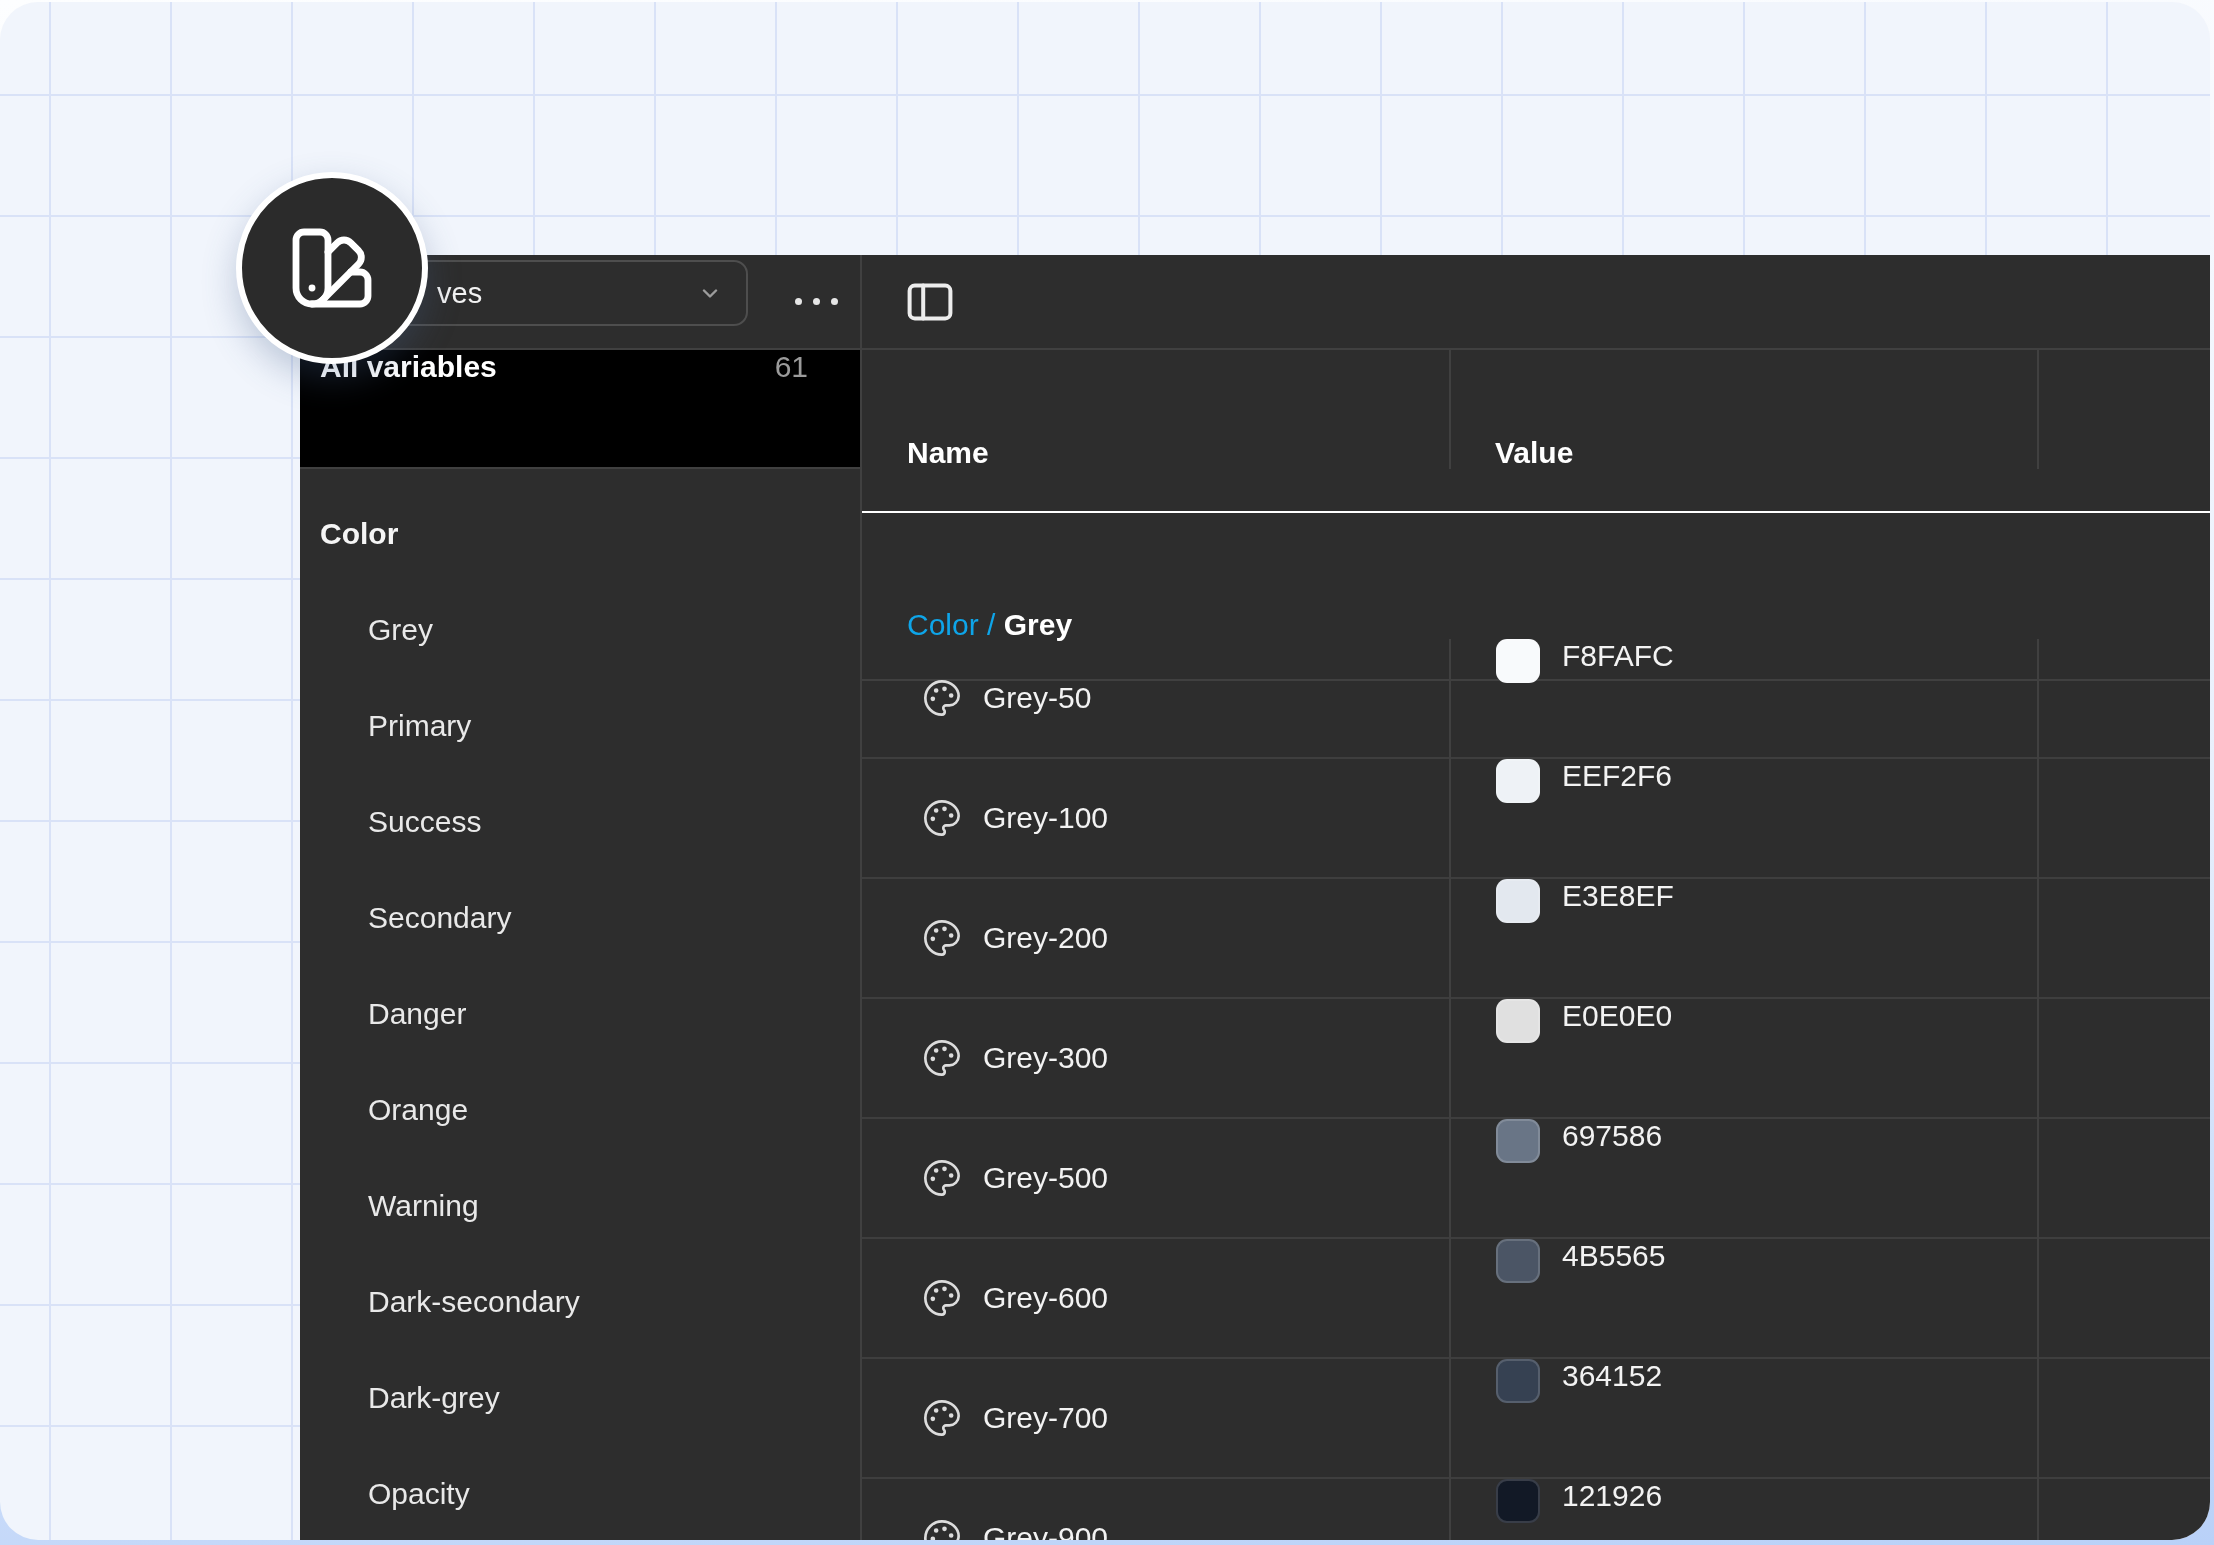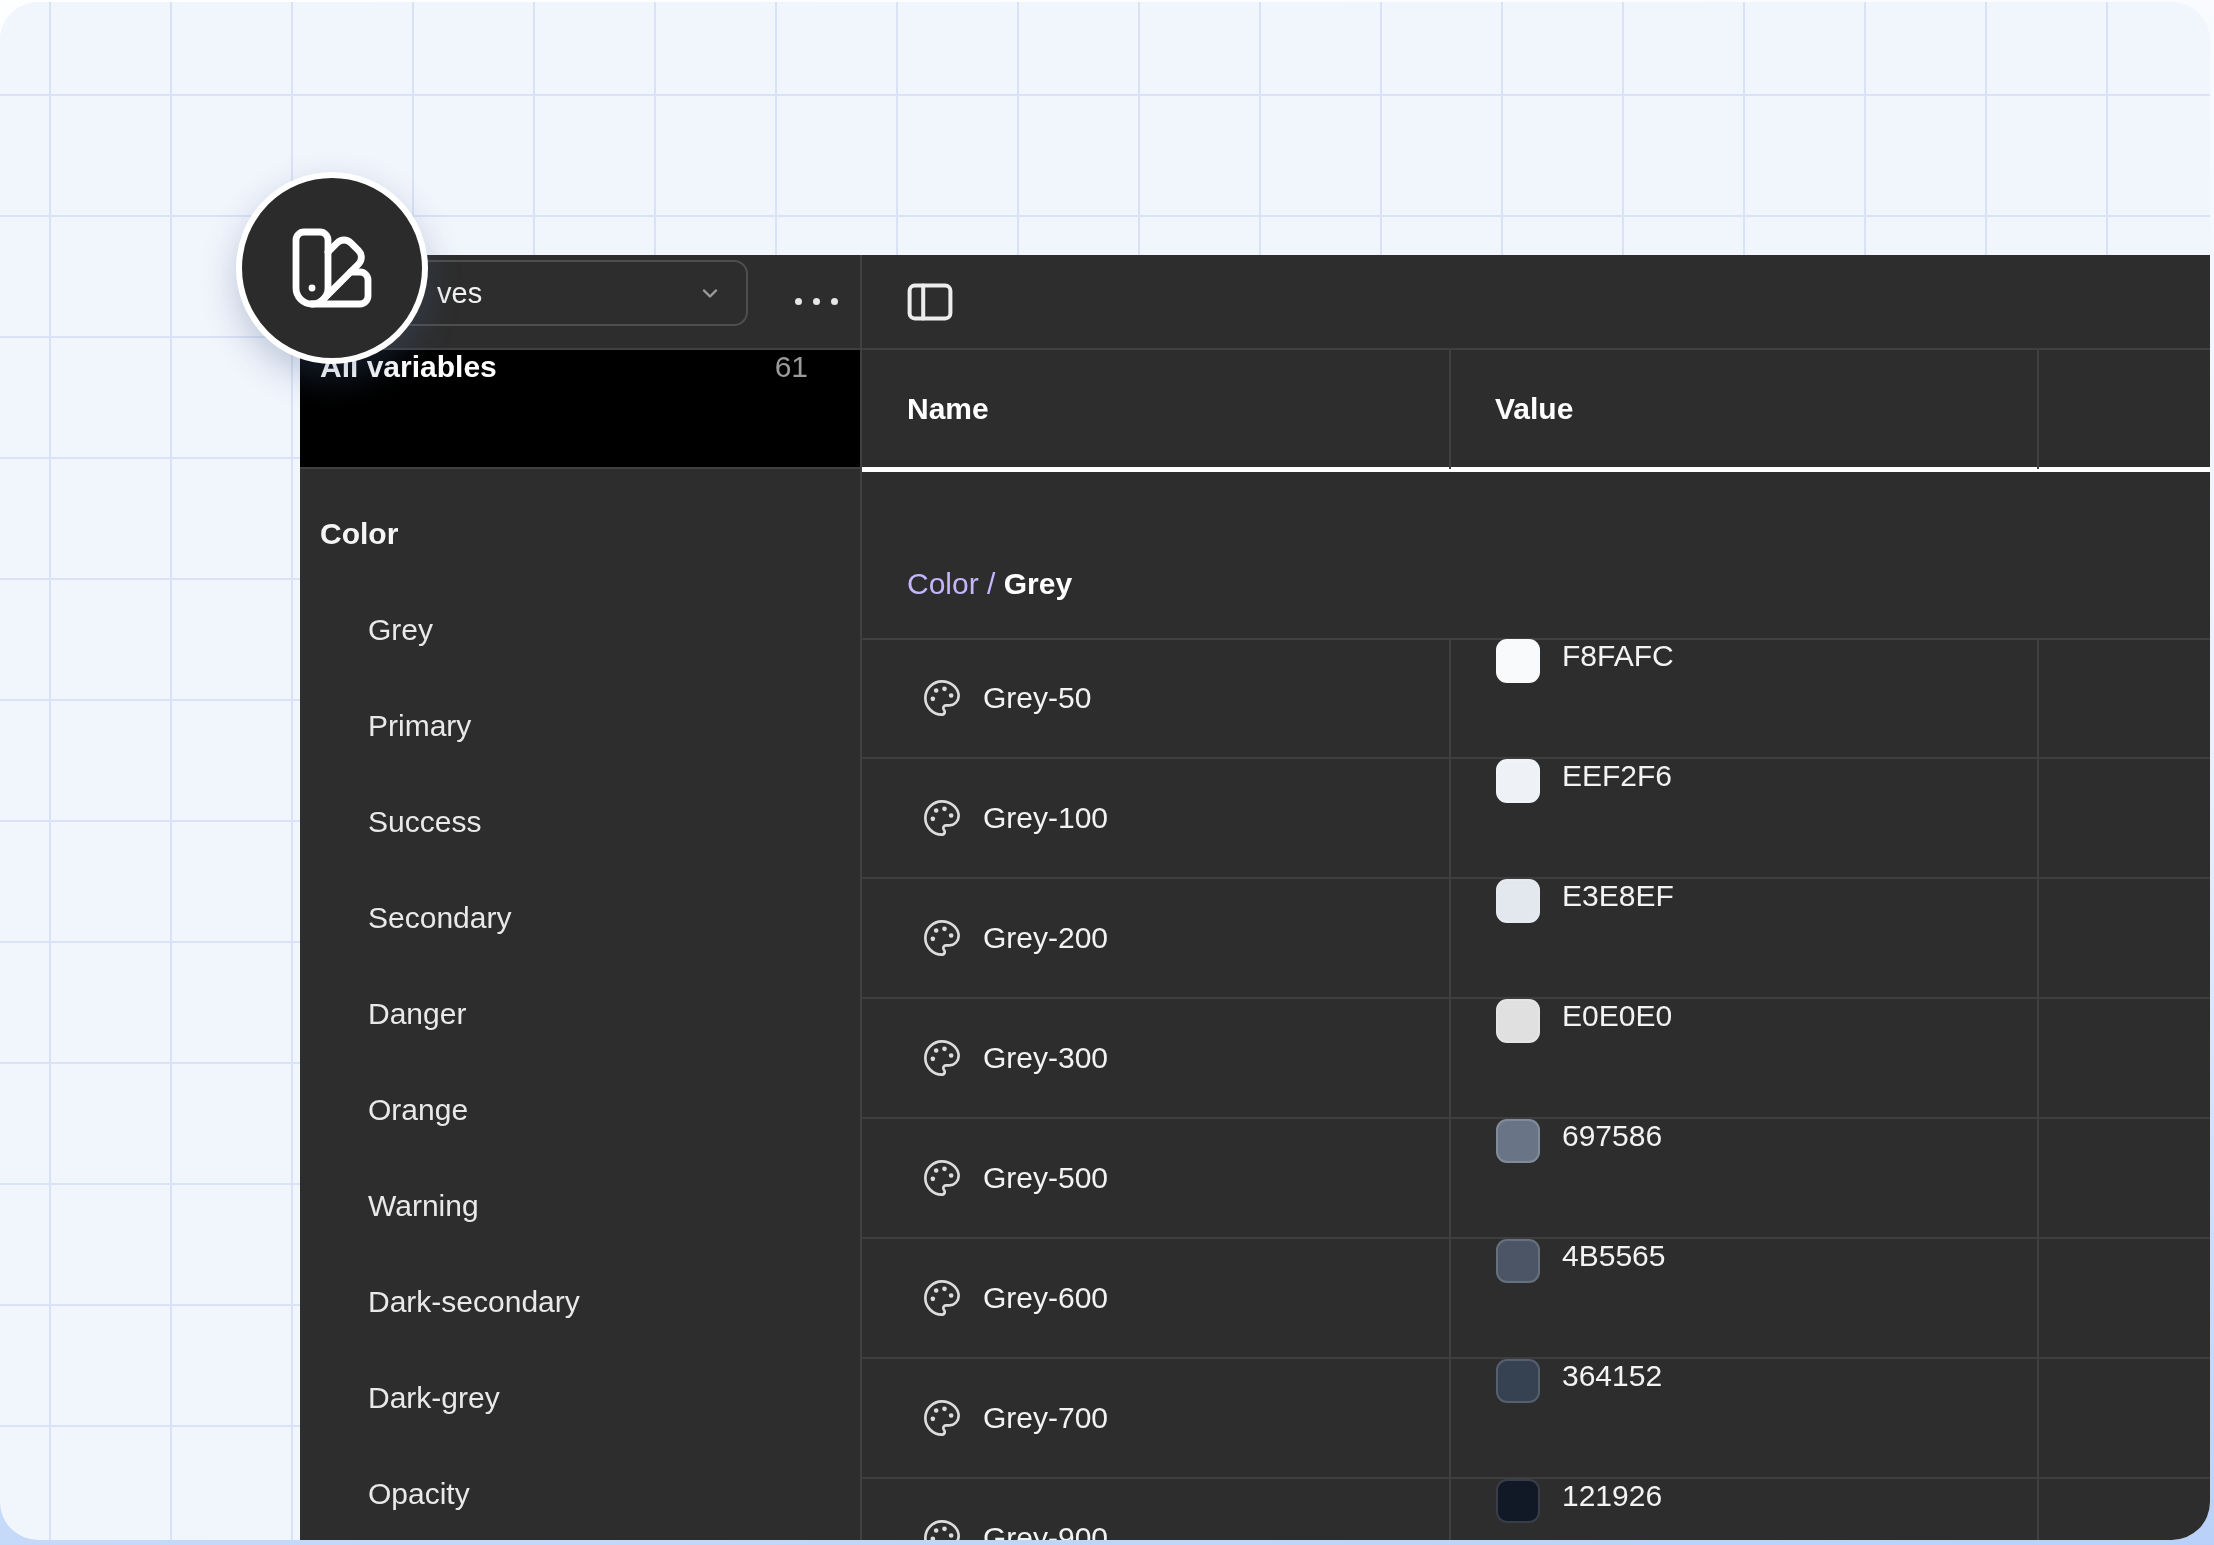--- a/index.html
+++ b/index.html
@@ -62,29 +62,29 @@
   .allvars .lbl{font-size:30px;font-weight:700;color:#ffffff;flex:1;}
   .allvars .count{font-size:30px;color:#9b9b9b;}
   .sidelist{margin-top:17px;}
   .side-section{height:96px;display:flex;align-items:center;
     padding-left:20px;font-size:30px;font-weight:600;color:#f5f5f5;cursor:pointer;}
   .side-item{height:96px;display:flex;align-items:center;
     padding-left:68px;font-size:30px;font-weight:400;color:#e9e9e9;cursor:pointer;}
 
   
   .table{position:absolute;left:562px;top:95px;right:0;bottom:0;}
-  .thead{height:117px;border-bottom:5px solid #ffffff;position:relative;}
+  .thead{height:117px;border-bottom:2px solid #ffffff;position:relative;margin-top:44px;}
   .th{position:absolute;top:0;height:117px;display:flex;align-items:center;
     font-size:30px;font-weight:700;color:#ffffff;}
   .th-name{left:45px;}
   .th-value{left:633px;}
   .group-row{height:168px;border-bottom:2px solid #404040;
     display:flex;align-items:flex-end;padding-left:45px;box-sizing:border-box;}
   .group-row .inner{height:108px;display:flex;align-items:center;font-size:30px;}
-  .g-prefix{color:#c4b5fd;white-space:pre;}
+  .g-prefix{color:#0ea5e9;white-space:pre;}
   .g-current{color:#ffffff;font-weight:700;}
   .rows{position:absolute;left:0;top:289px;right:0;bottom:-200px;}
   .vrow{height:118px;border-bottom:2px solid #3e3e3e;position:relative;cursor:pointer;}
   .cell-name{position:absolute;left:60px;top:0;height:118px;
     display:flex;align-items:center;gap:21px;}
   .row-name{font-size:30px;font-weight:500;color:#f3f3f3;}
   .cell-value{position:absolute;left:634px;top:0;height:118px;
     display:flex;align-items:flex-start;gap:22px;}
   .swatch{width:44px;height:44px;border-radius:11px;
     border:2px solid rgba(255,255,255,.16);box-sizing:border-box;cursor:pointer;}

